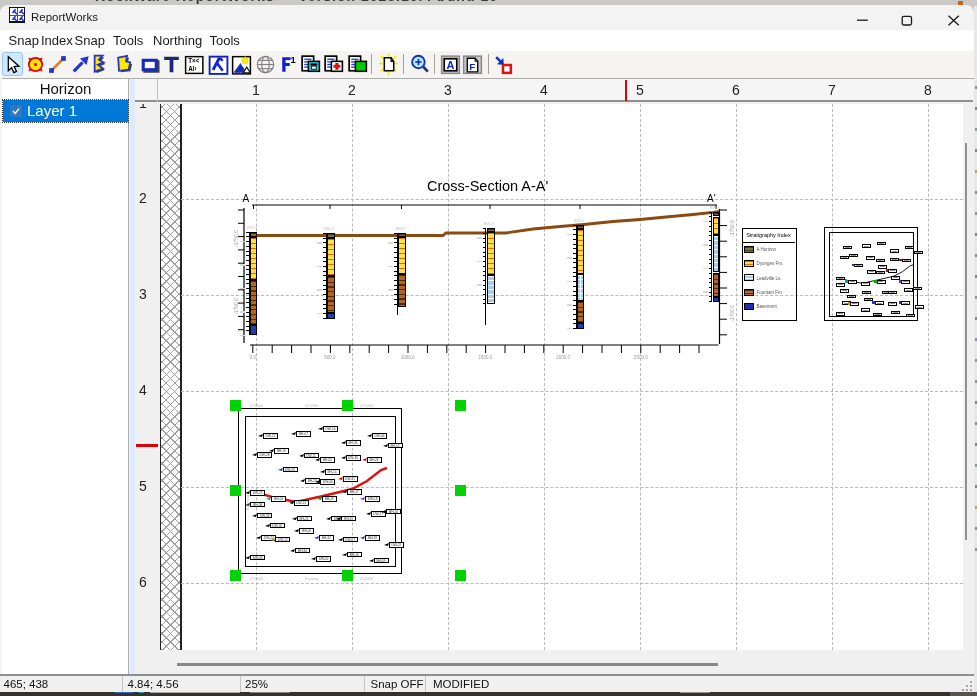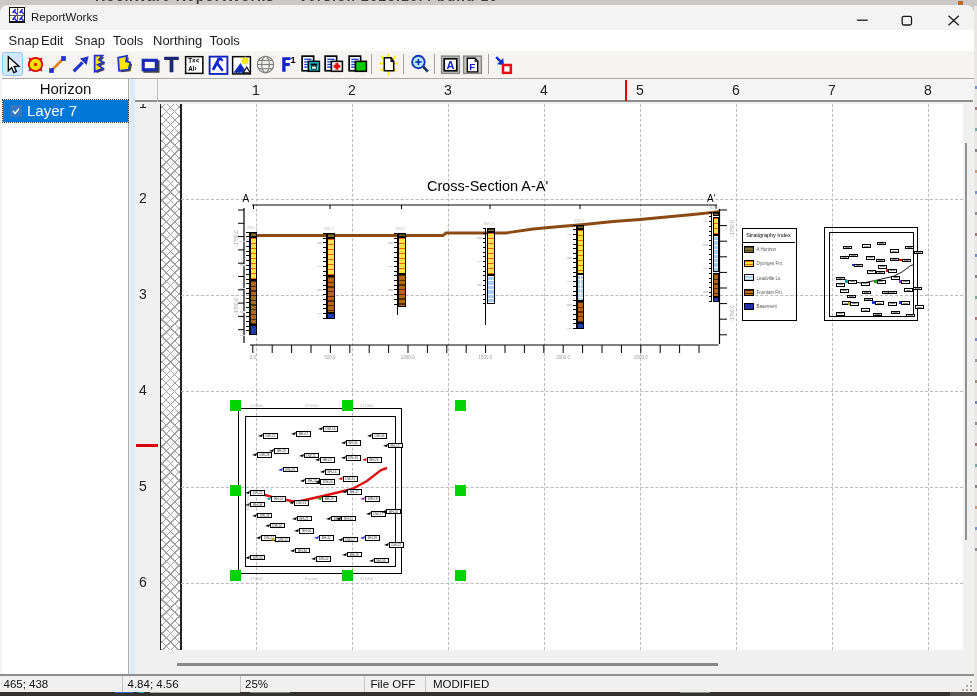--- a/index.html
+++ b/index.html
@@ -79,21 +79,21 @@
     </div>
     <div class="a" style="left:31px;top:6px;font-size:11.5px;color:#191919">ReportWorks</div>
     <svg class="a" style="left:845px;top:5px" width="125" height="22" viewBox="0 0 125 22">
       <line x1="12" y1="10.2" x2="22.8" y2="10.2" stroke="#1a1a1a" stroke-width="1.3"></line>
       <rect x="57.2" y="6.4" width="9.3" height="8.6" rx="1.5" fill="none" stroke="#1a1a1a" stroke-width="1.3"></rect>
       <line x1="103.5" y1="5.7" x2="113.8" y2="15.2" stroke="#1a1a1a" stroke-width="1.3"></line>
       <line x1="113.8" y1="5.7" x2="103.5" y2="15.2" stroke="#1a1a1a" stroke-width="1.3"></line>
     </svg>
     <div class="a" style="left:0;top:25px;width:974px;height:21px;background:#fff"></div>
     <div class="mnu" style="left:8.5px;top:25px">Snap</div>
-    <div class="mnu" style="left:41px;top:25px">Edit</div>
+    <div class="mnu" style="left:41px;top:25px">Index</div>
     <div class="mnu" style="left:74.5px;top:25px">Snap</div>
     <div class="mnu" style="left:113px;top:25px">Tools</div>
     <div class="mnu" style="left:153px;top:25px">Northing</div>
     <div class="mnu" style="left:209.5px;top:25px">Tools</div>
     <div class="a" style="left:0;top:46px;width:974px;height:27px;background:#f5f4f3"></div>
     <div class="a" style="left:2px;top:47px;width:21px;height:24px;background:#cde8ff;border:1px solid #96c8ef;border-radius:3px"></div>
     <svg class="a" style="left:1.0px;top:47.5px" width="23" height="23" viewBox="0 0 22 22">
       <path d="M7,3.5 L7,17 L10.2,14 L12.3,18.8 L14.8,17.6 L12.6,13 L17.2,12.6 Z" fill="#fff" stroke="#000" stroke-width="1.25"></path>
     </svg>
     <svg class="a" style="left:23.5px;top:47.5px" width="23" height="23" viewBox="0 0 22 22">
@@ -241,21 +241,21 @@
 <div class="a" style="left:2px;top:78px;width:972px;height:1px;background:#ababab"></div>
 <div class="a" style="left:2px;top:79px;width:127px;height:595px;background:#fff;border-right:1px solid #ababab"></div>
 <div class="a" style="left:130px;top:79px;width:5px;height:595px;background:#ddeafa"></div>
 <div class="a" style="left:2px;top:80px;width:127px;height:18px;font-size:15px;color:#111;text-align:center">Horizon</div>
 <div class="a" style="left:3px;top:100px;width:125px;height:22px;background:#0078d7;outline:1px dotted #333">
     <div class="a" style="left:7px;top:4.5px;width:12px;height:12px;background:#3677bd">
       <svg class="a" style="left:1px;top:1px" width="10" height="10" viewBox="0 0 10 10">
         <path d="M2,5 L4.2,7.4 L8,2.6" stroke="#fff" stroke-width="1.4" fill="none"></path>
       </svg>
     </div>
-    <div class="a" style="left:24px;top:2px;font-size:15px;color:#fff">Layer 7</div>
+    <div class="a" style="left:24px;top:2px;font-size:15px;color:#fff">Layer 1</div>
   </div>
 <div class="a" style="left:135px;top:79px;width:838px;height:595px;background:#f0f0f0;overflow:hidden">
     <div class="a" style="left:0;top:0;width:838px;height:23px;background:#f5f5f5;border-bottom:2px solid #8f8f8f"></div>
     <div class="a" style="left:22px;top:0;width:1px;height:23px;background:#c0c0c0"></div>
     <div class="a" style="left:111px;top:3px;width:20px;height:18px;text-align:center;font-size:14px;color:#222">1</div>
     <div class="a" style="left:207px;top:3px;width:20px;height:18px;text-align:center;font-size:14px;color:#222">2</div>
     <div class="a" style="left:303px;top:3px;width:20px;height:18px;text-align:center;font-size:14px;color:#222">3</div>
     <div class="a" style="left:399px;top:3px;width:20px;height:18px;text-align:center;font-size:14px;color:#222">4</div>
     <div class="a" style="left:495px;top:3px;width:20px;height:18px;text-align:center;font-size:14px;color:#222">5</div>
     <div class="a" style="left:591px;top:3px;width:20px;height:18px;text-align:center;font-size:14px;color:#222">6</div>
@@ -810,21 +810,21 @@
     <div class="hnd" style="left:207.0px;top:490.5px"></div>
     <div class="hnd" style="left:320.0px;top:490.5px"></div>
     <div class="a" style="left:830px;top:64px;width:2px;height:397px;background:#919191"></div>
     <div class="a" style="left:42px;top:583.5px;width:541px;height:3px;background:#888"></div>
   </div>
 <div class="a" style="left:0;top:674px;width:974px;height:1.5px;background:#8f8f8f"></div>
 <div class="a" style="left:0;top:675.5px;width:974px;height:16.5px;background:#f0f0f0"></div>
 <div class="a" style="left:3.5px;top:678px;font-size:11.5px;color:#111">465; 438</div>
 <div class="a" style="left:127.5px;top:678px;font-size:11.5px;color:#111">4.84; 4.56</div>
 <div class="a" style="left:245px;top:678px;font-size:11.5px;color:#111">25%</div>
-<div class="a" style="left:370.5px;top:678px;font-size:11.5px;color:#111">File OFF</div>
+<div class="a" style="left:370.5px;top:678px;font-size:11.5px;color:#111">Snap OFF</div>
 <div class="a" style="left:433px;top:678px;font-size:11.5px;color:#111">MODIFIED</div>
 <div class="a" style="left:122px;top:676px;width:1px;height:16px;background:#c5c5c5"></div>
 <div class="a" style="left:240px;top:676px;width:1px;height:16px;background:#c5c5c5"></div>
 <div class="a" style="left:363.5px;top:676px;width:1px;height:16px;background:#c5c5c5"></div>
 <div class="a" style="left:425px;top:676px;width:1px;height:16px;background:#c5c5c5"></div>
 <div class="a" style="left:962px;top:681px;width:12px;height:11px">
     <div class="a" style="left:8px;top:0;width:2px;height:2px;background:#a5a5a5"></div>
     <div class="a" style="left:4px;top:4px;width:2px;height:2px;background:#a5a5a5"></div>
     <div class="a" style="left:8px;top:4px;width:2px;height:2px;background:#a5a5a5"></div>
     <div class="a" style="left:0;top:8px;width:2px;height:2px;background:#a5a5a5"></div>

